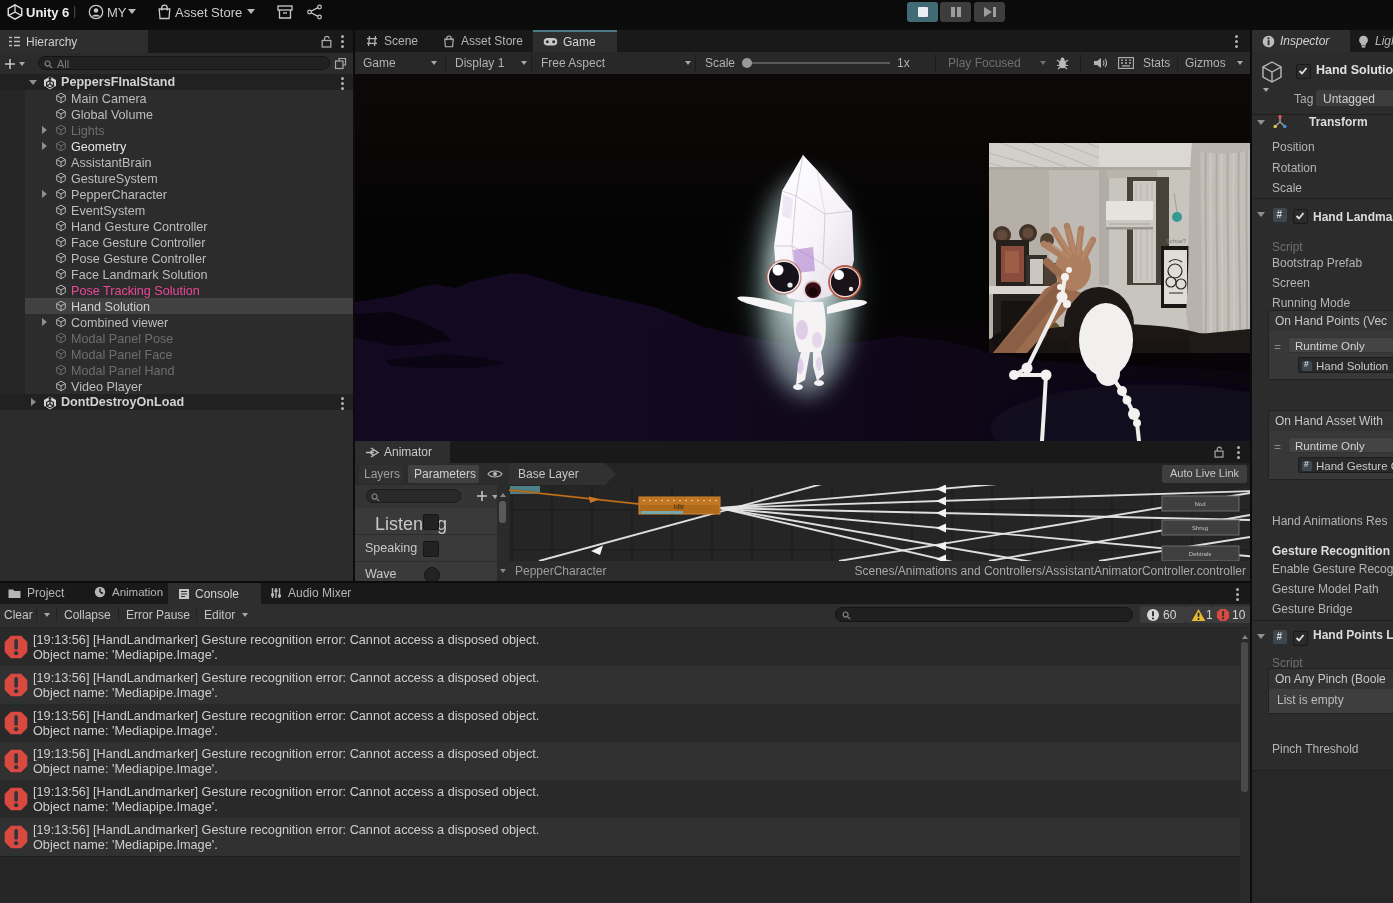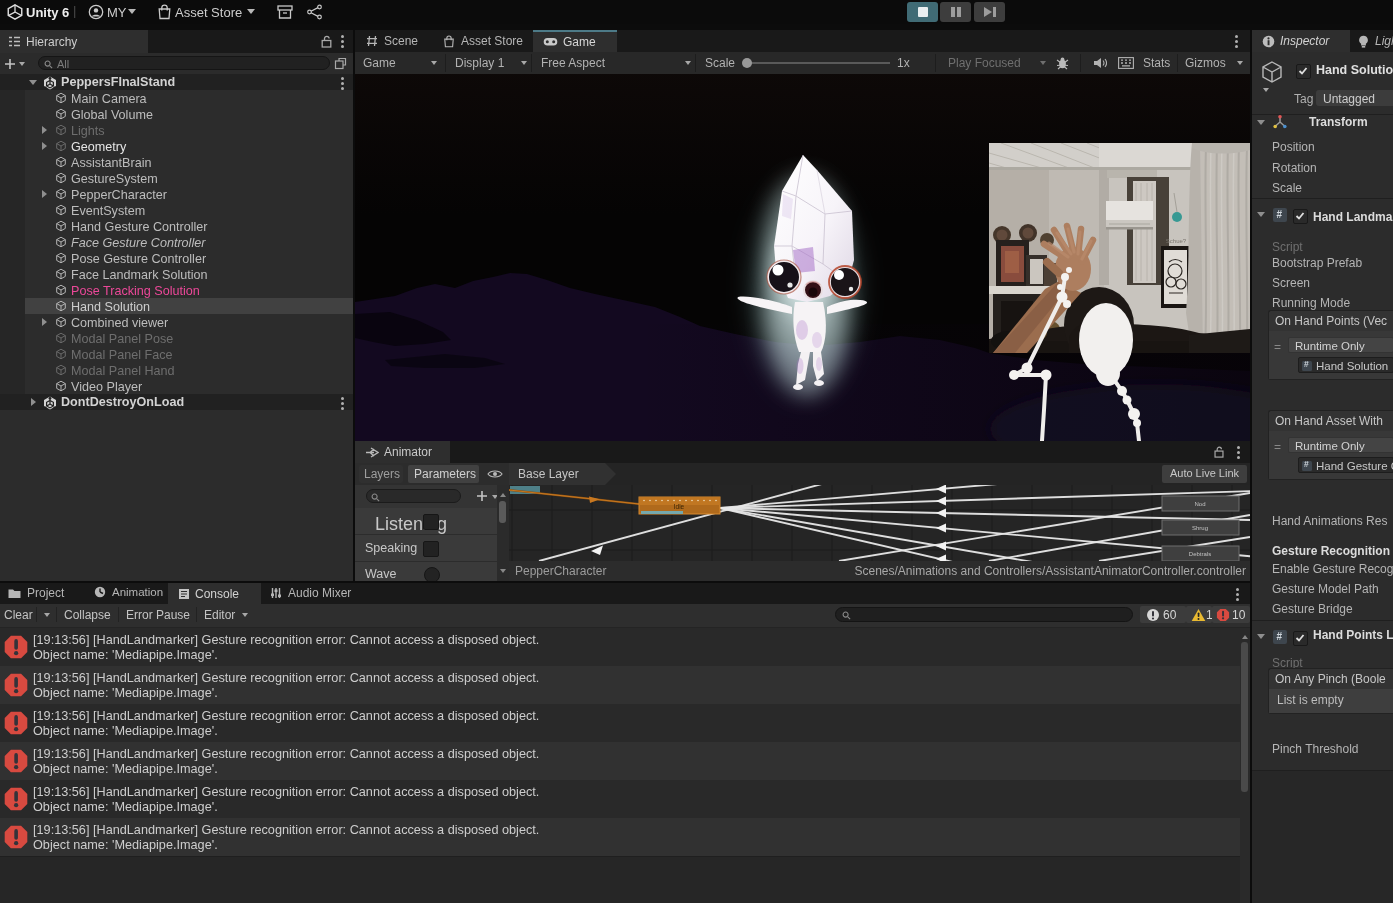--- a/index.html
+++ b/index.html
@@ -196,21 +196,21 @@
           </svg>
         </span>
         <span style="position:absolute;left:46px;top:1.5px;font-size:12px;color:#bdbdbd;">Hand Gesture Controller</span>
       </div>
     <div class="abs" style="left:25px;top:160px;width:328px;height:16px;">
         <span style="position:absolute;left:30px;top:2px;">
           <svg class="cube" width="12" height="12" viewBox="0 0 12 12">
             <path d="M6 1.2 L10.3 3.6 V8.4 L6 10.8 L1.7 8.4 V3.6 Z M1.7 3.6 L6 6 L10.3 3.6 M6 6 V10.8" fill="none" stroke="#b4b4b4" stroke-width="1"></path>
           </svg>
         </span>
-        <span style="position:absolute;left:46px;top:1.5px;font-size:12px;color:#bdbdbd;font-style:italic;">Face Gesture Controller</span>
+        <span style="position:absolute;left:46px;top:1.5px;font-size:12px;color:#bdbdbd;">Face Gesture Controller</span>
       </div>
     <div class="abs" style="left:25px;top:176px;width:328px;height:16px;">
         <span style="position:absolute;left:30px;top:2px;">
           <svg class="cube" width="12" height="12" viewBox="0 0 12 12">
             <path d="M6 1.2 L10.3 3.6 V8.4 L6 10.8 L1.7 8.4 V3.6 Z M1.7 3.6 L6 6 L10.3 3.6 M6 6 V10.8" fill="none" stroke="#b4b4b4" stroke-width="1"></path>
           </svg>
         </span>
         <span style="position:absolute;left:46px;top:1.5px;font-size:12px;color:#bdbdbd;">Pose Gesture Controller</span>
       </div>
     <div class="abs" style="left:25px;top:192px;width:328px;height:16px;">

